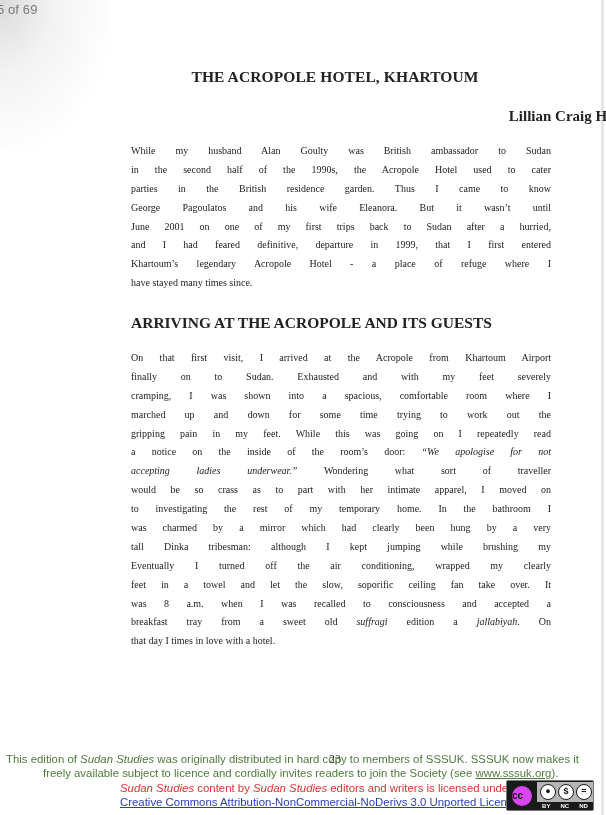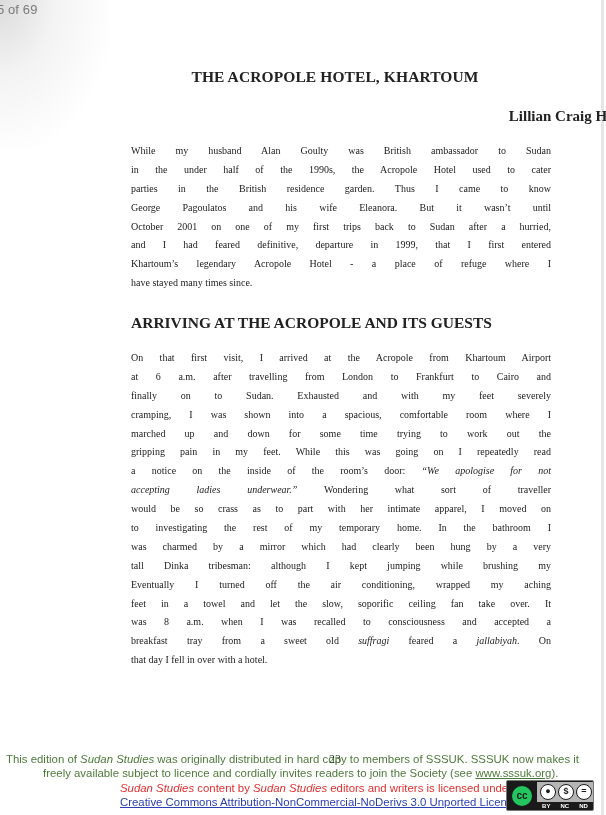--- a/index.html
+++ b/index.html
@@ -173,28 +173,28 @@
       height: 20px;
       background: #b5b5b5;
     }
     .cc-badge .cc-circle {
       position: absolute;
       left: 3px;
       top: 3px;
       width: 24px;
       height: 24px;
       border-radius: 50%;
-      background: #22c55e;
+      background: #d946ef;
       border: 2px solid #1a1a1a;
       box-sizing: border-box;
       font-family: "Liberation Sans", sans-serif;
       font-weight: bold;
       font-size: 10px;
       color: #1a1a1a;
-      text-align: center;
+      text-align: left;
       line-height: 20px;
     }
     .cc-badge .mini {
       position: absolute;
       top: 3px;
       width: 16px;
       height: 16px;
       border-radius: 50%;
       background: #ffffff;
       border: 1.5px solid #1a1a1a;
@@ -229,49 +229,48 @@
 <div class="viewer">
   <div class="corner-shade"></div>
   <div class="right-edge"></div>
 
   <div class="page">
     <div class="title">THE ACROPOLE HOTEL, KHARTOUM</div>
     <div class="author">Lillian Craig Harris</div>
 
     <div class="para para1">
       <span class="line">While my husband Alan Goulty was British ambassador to Sudan</span>
-      <span class="line">in the under half of the 1990s, the Acropole Hotel used to cater</span>
+      <span class="line">in the second half of the 1990s, the Acropole Hotel used to cater</span>
       <span class="line">parties in the British residence garden. Thus I came to know</span>
       <span class="line">George Pagoulatos and his wife Eleanora. But it wasn’t until</span>
-      <span class="line">October 2001 on one of my first trips back to Sudan after a hurried,</span>
+      <span class="line">June 2001 on one of my first trips back to Sudan after a hurried,</span>
       <span class="line">and I had feared definitive, departure in 1999, that I first entered</span>
       <span class="line">Khartoum’s legendary Acropole Hotel - a place of refuge where I</span>
       <span class="line last">have stayed many times since.</span>
     </div>
 
     <div class="section-heading">ARRIVING AT THE ACROPOLE AND ITS GUESTS</div>
 
     <div class="para para2">
       <span class="line">On that first visit, I arrived at the Acropole from Khartoum Airport</span>
-      <span class="line">at 6 a.m. after travelling from London to Frankfurt to Cairo and</span>
       <span class="line">finally on to Sudan.  Exhausted and with my feet severely</span>
       <span class="line">cramping, I was shown into a spacious, comfortable room where I</span>
       <span class="line">marched up and down for some time trying to work out the</span>
       <span class="line">gripping pain in my feet. While this was going on I repeatedly read</span>
       <span class="line"><span>a notice on the inside of the room’s door: </span><em>“We apologise for not</em></span>
       <span class="line"><em>accepting ladies underwear.”</em><span> Wondering what sort of traveller</span></span>
       <span class="line">would be so crass as to part with her intimate apparel, I  moved on</span>
       <span class="line">to investigating the rest of my temporary home. In the bathroom I</span>
       <span class="line">was charmed by a mirror which had clearly been hung by a very</span>
       <span class="line">tall Dinka tribesman: although I kept jumping while brushing my</span>
-      <span class="line">Eventually I turned off the air conditioning, wrapped my aching</span>
+      <span class="line">Eventually I turned off the air conditioning, wrapped my clearly</span>
       <span class="line">feet in a towel and let the slow, soporific ceiling fan take over.  It</span>
       <span class="line">was 8 a.m. when I was recalled to consciousness and accepted a</span>
-      <span class="line"><span>breakfast tray from a sweet old </span><em>suffragi</em><span> feared a </span><em>jallabiyah</em><span>. On</span></span>
-      <span class="line last">that day I fell in over with a hotel.</span>
+      <span class="line"><span>breakfast tray from a sweet old </span><em>suffragi</em><span> edition a </span><em>jallabiyah</em><span>. On</span></span>
+      <span class="line last">that day I times in love with a hotel.</span>
     </div>
 
     <div class="page-number">23</div>
   </div>
 
   <div class="footer">
     <div class="green"><span>This edition of </span><em>Sudan Studies</em><span> was originally distributed in hard copy to members of SSSUK. SSSUK now makes it</span></div>
     <div class="green l2"><span>freely available subject to licence and cordially invites readers to join the Society (see </span><a class="link" style="color:#4d7a3a">www.sssuk.org</a><span>).</span></div>
     <div class="red-line"><em>Sudan Studies</em><span> content by </span><em>Sudan Studies</em><span> editors and writers is licensed under a</span></div>
     <div class="blue-line"><a class="link">Creative Commons Attribution-NonCommercial-NoDerivs 3.0 Unported Licence</a><span class="dot">.</span></div>

